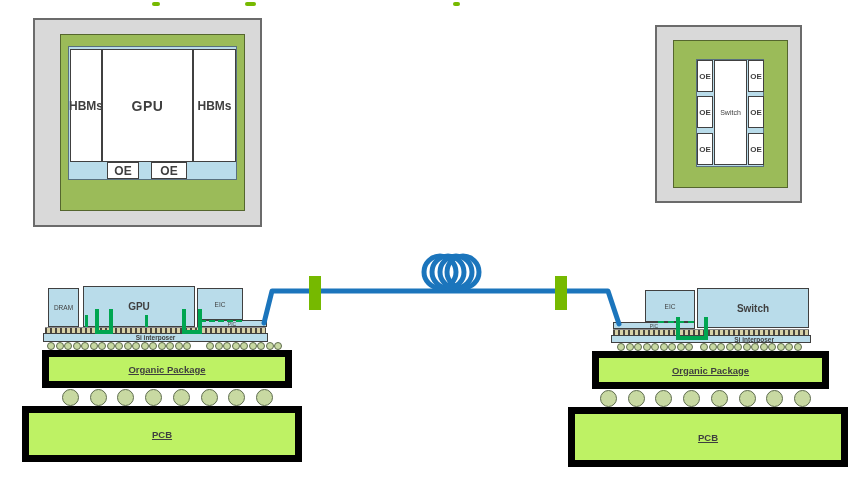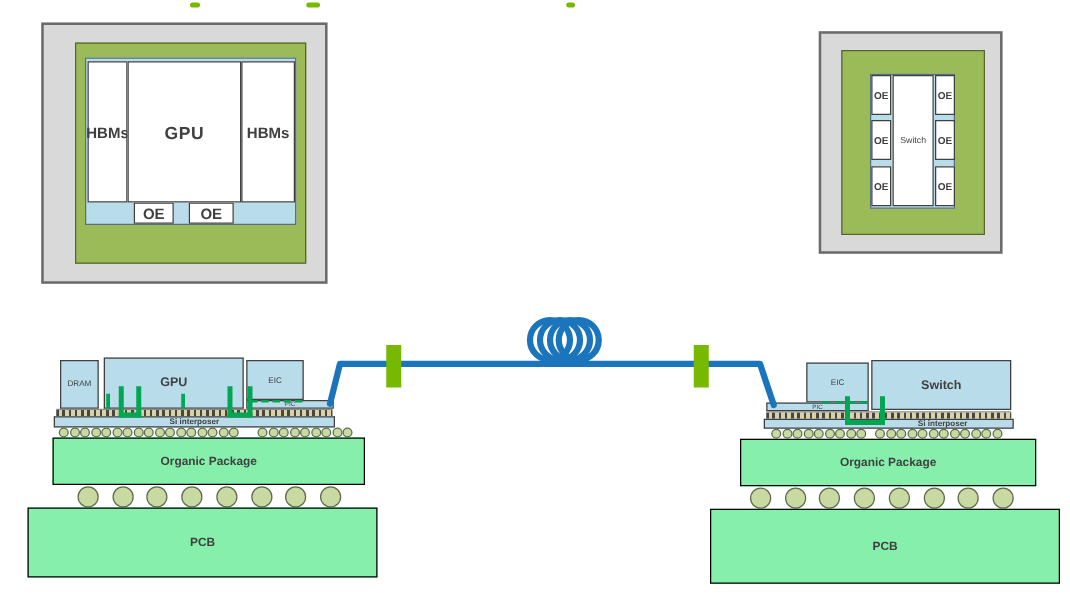--- a/index.html
+++ b/index.html
@@ -21,21 +21,21 @@
   .die-white { background:#ffffff; border:1px solid #404040; }
   .oe-box { background:#ffffff; border:1px solid #404040; font-weight:700; }
 
   
   .chip-blue { background:#b9dcea; border:1px solid #404040; }
   .bump-strip {
     background:repeating-linear-gradient(90deg,#4a463e 0px,#4a463e 2px,#d8d2a8 2px,#d8d2a8 5px);
     border-top:1px solid #8a8a8a;
   }
   .interposer { background:#b9dcea; border:1px solid #404040; font-size:6.5px; font-weight:700; color:#3f3f3f; }
-  .board { background:#86efac; border:1px solid #000000; font-weight:700; font-size:9.5px; }
+  .board { background:#bef264; border:7px solid #000000; font-weight:700; font-size:9.5px;text-decoration:underline; }
   .bump-row { display:flex; gap:0.5px; }
   .c4-bump { width:8px; height:8px; border-radius:50%; background:#c8d9a2; border:1px solid #5d6b4d; flex:none; }
   .ball-row { display:flex; justify-content:space-between; }
   .bga-ball { width:17px; height:17px; border-radius:50%; background:#c8d9a2; border:1.5px solid #5d6b4d; flex:none; }
   .u-bracket { border:4px solid #00a651; border-top:none; background:transparent; }
   .green-tick { background:#00a651; }
   .wg-dash { border-top:2px dashed #00a651; height:0; }
 
   .fs5 { font-size:5px; }
   .fs6 { font-size:6.5px; }

